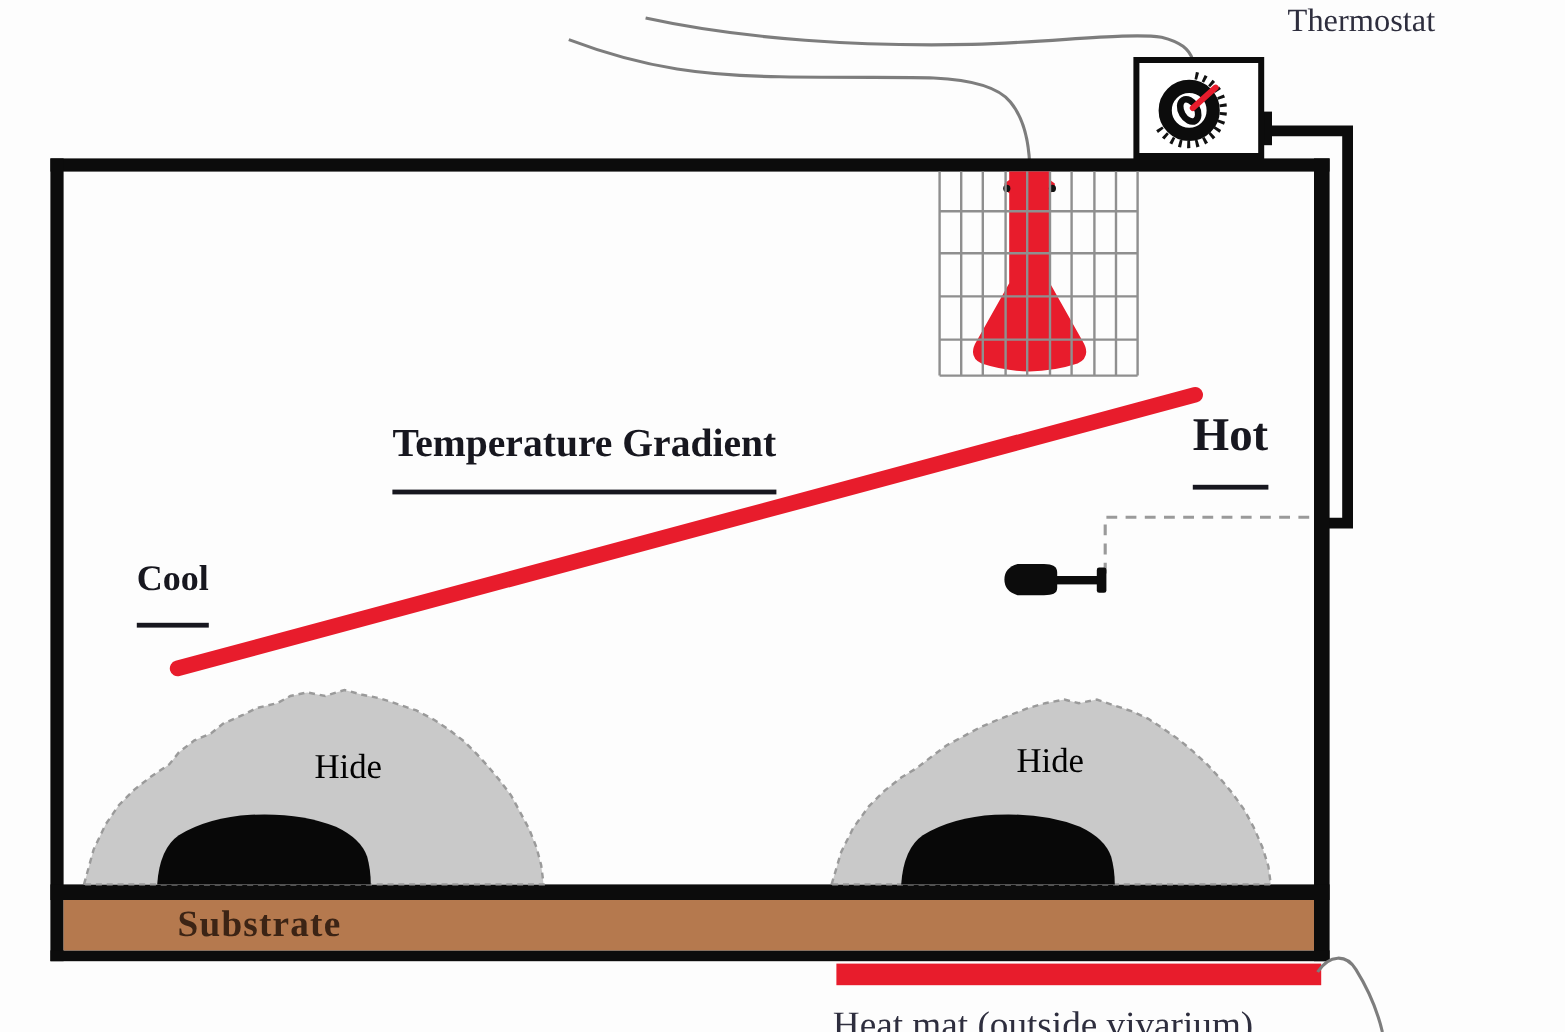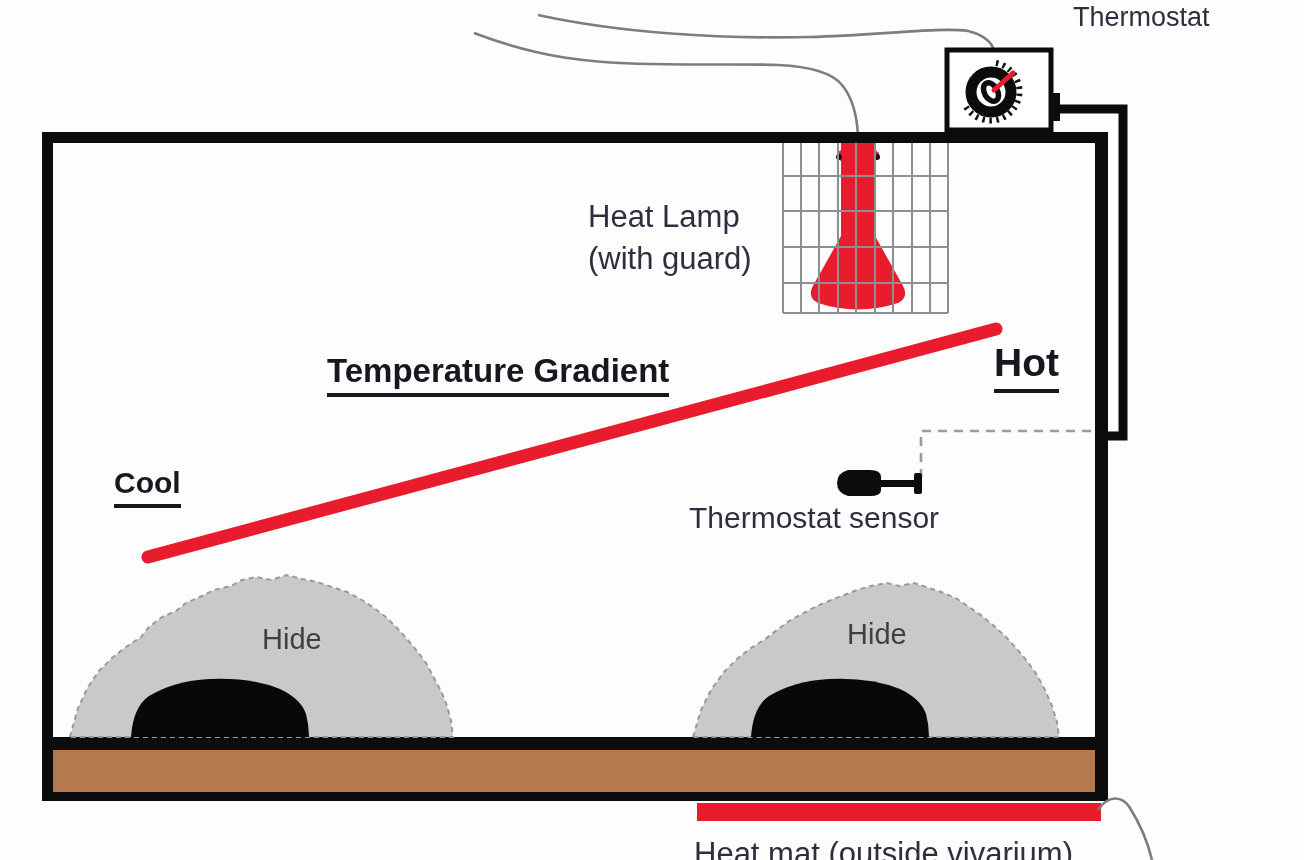--- a/index.html
+++ b/index.html
@@ -1,36 +1,36 @@
 <!DOCTYPE html>
 <html><head>
 <meta charset="utf-8">
 <style>
   html,body{margin:0;padding:0;background:#fff;}
   .stage{
     position:relative;
     width:1304px;height:860px;
     background:#fdfdfd;
     overflow:hidden;
-    font-family:Liberation Sans, sans-serif;
+    font-family:Liberation Serif, serif;
   }
   .stage svg{position:absolute;left:0;top:0;}
   .lbl{
     position:absolute;
     white-space:nowrap;
     color:#2e2e3e;
     line-height:1.15;
   }
   .lbl.bold-u{
     font-weight:bold;
     color:#17171f;
     border-bottom:4px solid #17171f;
-    padding-bottom:3px;
+    padding-bottom:18px;
   }
-  .lbl.gray{color:#404040;text-align:right;}
+  .lbl.gray{color:#000000;text-align:right;}
   .lbl.substrate{color:#3c2415;font-weight:600;letter-spacing:1px;}
   .lamp-label span{display:block;}
 </style>
 </head>
 <body>
 
 <div class="stage">
 
   <svg width="1304" height="860" viewBox="0 0 1304 860">
 
@@ -95,33 +95,29 @@
       <rect x="947" y="50" width="104" height="80" fill="#ffffff" stroke="#0c0c0c" stroke-width="5"></rect>
       <path d="M996 63 A29 29 0 1 1 966 107" fill="none" stroke="#111111" stroke-width="6" stroke-dasharray="2.5 4.5"></path>
       <circle cx="991" cy="92" r="20" fill="#ffffff" stroke="#0c0c0c" stroke-width="11"></circle>
       <ellipse cx="991" cy="92" rx="6.5" ry="10" fill="#ffffff" stroke="#0c0c0c" stroke-width="5.5" transform="rotate(-30 991 92)"></ellipse>
       <line x1="994" y1="90" x2="1013" y2="73" stroke="#e81c2c" stroke-width="5" stroke-linecap="round"></line>
     </g>
   </svg>
 
   <div class="lbl" style="left:1073px;top:2px;font-size:27px;">Thermostat</div>
 
-  <div class="lbl lamp-label" style="left:588px;top:196px;font-size:31px;line-height:42px;">
-    <span>Heat Lamp</span>
-    <span>(with guard)</span>
-  </div>
 
   <div class="lbl bold-u" style="left:327px;top:352px;font-size:33px;">Temperature Gradient</div>
 
   <div class="lbl bold-u" style="left:994px;top:341px;font-size:39px;">Hot</div>
 
   <div class="lbl bold-u" style="left:86px;top:466px;font-size:30px;margin-left:28px;">Cool</div>
 
-  <div class="lbl" style="left:689px;top:501px;font-size:30px;">Thermostat sensor</div>
 
   <div class="lbl gray" style="left:262px;top:623px;font-size:29px;">Hide</div>
 
   <div class="lbl gray" style="left:847px;top:618px;font-size:29px;">Hide</div>
 
+  <div class="lbl substrate" style="left:148px;top:752px;font-size:31px;">Substrate</div>
 
   <div class="lbl" style="left:694px;top:836px;font-size:31px;">Heat mat (outside vivarium)</div>
 
 </div>
 
 </body></html>

